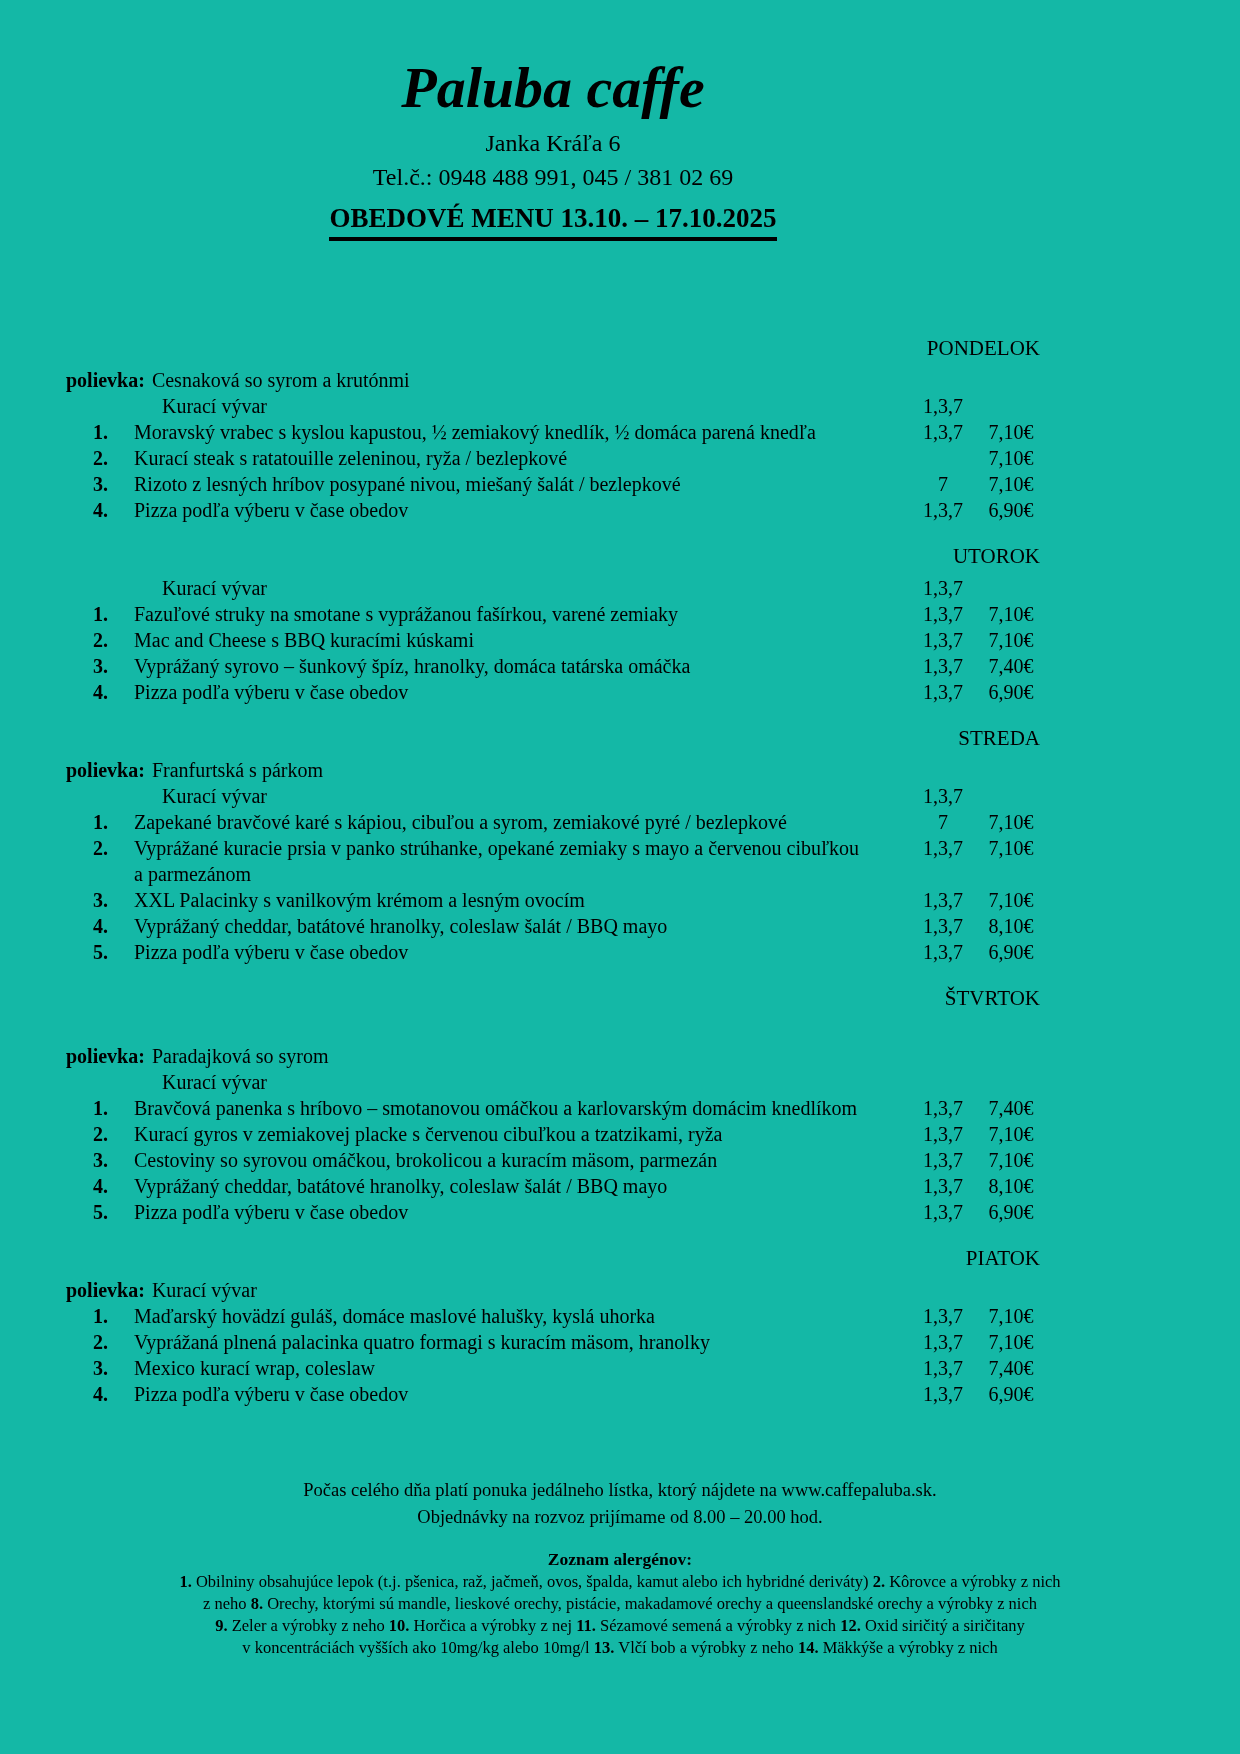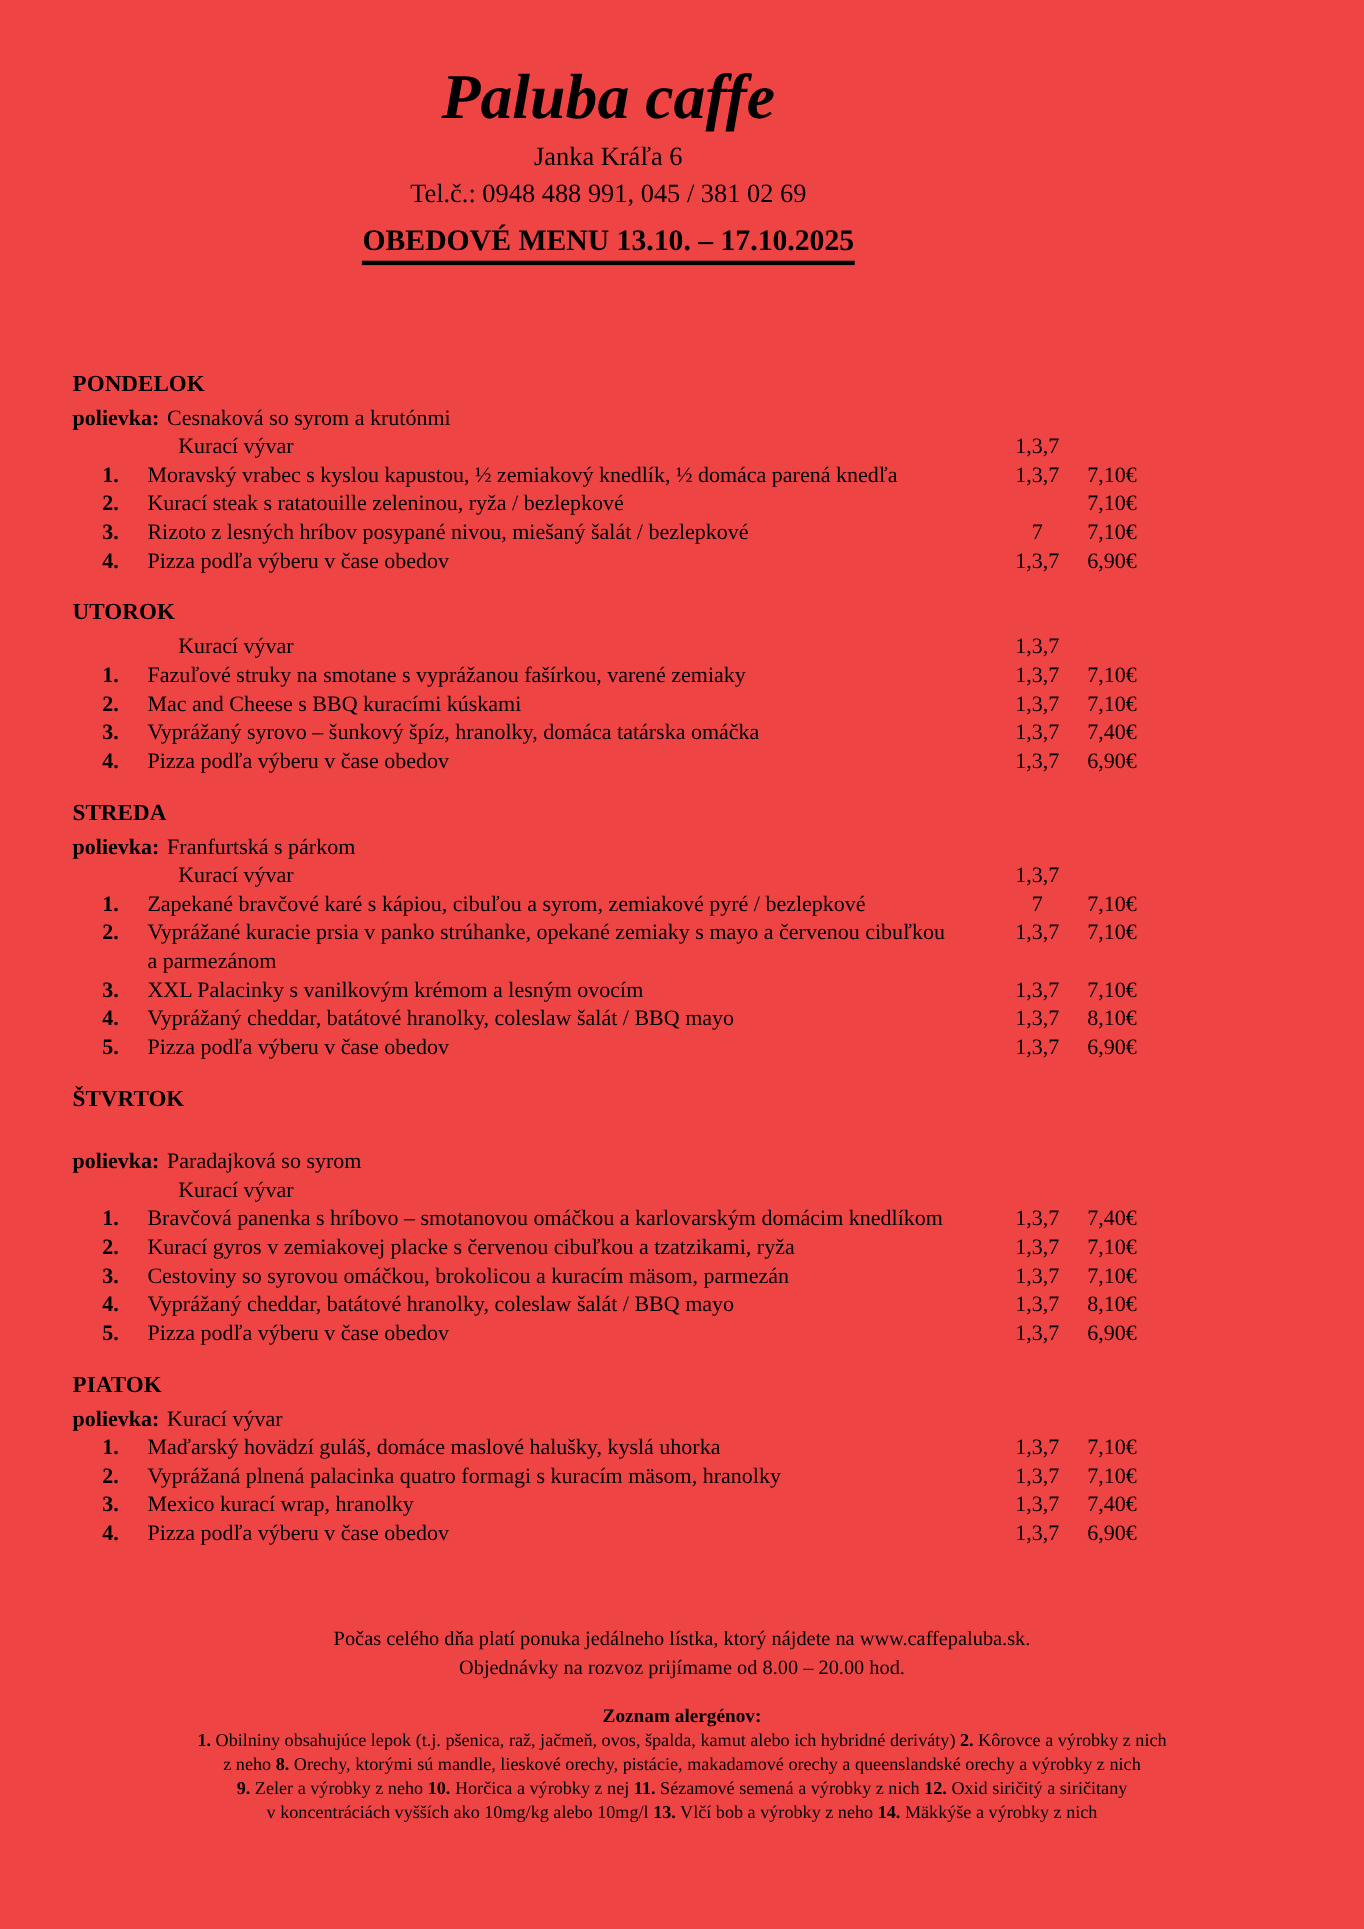--- a/index.html
+++ b/index.html
@@ -1,20 +1,20 @@
 <!DOCTYPE html>
 <html><head>
 <meta charset="utf-8">
 <style>
   html, body { margin: 0; padding: 0; background: #ffffff; }
   .page {
     position: relative;
     width: 1240px;
     height: 1754px;
-    background: #ef4444;
+    background: #14b8a6;
     color: #000000;
     font-family: "Liberation Serif", "DejaVu Serif", serif;
     overflow: hidden;
     box-sizing: border-box;
     padding-top: 50px;
   }
   .content { padding-left: 66px; padding-right: 200px; }
 
   
   .hdr { text-align: center; }
@@ -33,21 +33,21 @@
     padding-bottom: 1px;
   }
 
   
   #days { margin-top: 94px; }
   .day { margin-top: 20px; }
   .day:first-child { margin-top: 0; }
   .day-name {
     margin: 0 0 6px 0;
     font-size: 21px; line-height: 26px;
-    font-weight: 700; text-align: left;
+    font-weight: 400; text-align: right;
   }
   #days .day:nth-child(4) .day-name { margin-bottom: 32px; }
 
   .row {
     display: grid;
     grid-template-columns: 68px 1fr 78px 58px;
     font-size: 20px;
     line-height: 26px;
   }
   .num   { font-weight: 700; text-align: right; padding-right: 26px; }
@@ -290,21 +290,21 @@
 
   <div class="row item-row">
     <span class="num">2.</span>
     <span class="text">Vyprážaná plnená palacinka quatro formagi s kuracím mäsom, hranolky</span>
     <span class="allerg">1,3,7</span>
     <span class="price">7,10€</span>
   </div>
 
   <div class="row item-row">
     <span class="num">3.</span>
-    <span class="text">Mexico kurací wrap, hranolky</span>
+    <span class="text">Mexico kurací wrap, coleslaw</span>
     <span class="allerg">1,3,7</span>
     <span class="price">7,40€</span>
   </div>
 
   <div class="row item-row">
     <span class="num">4.</span>
     <span class="text">Pizza podľa výberu v čase obedov</span>
     <span class="allerg">1,3,7</span>
     <span class="price">6,90€</span>
   </div>

